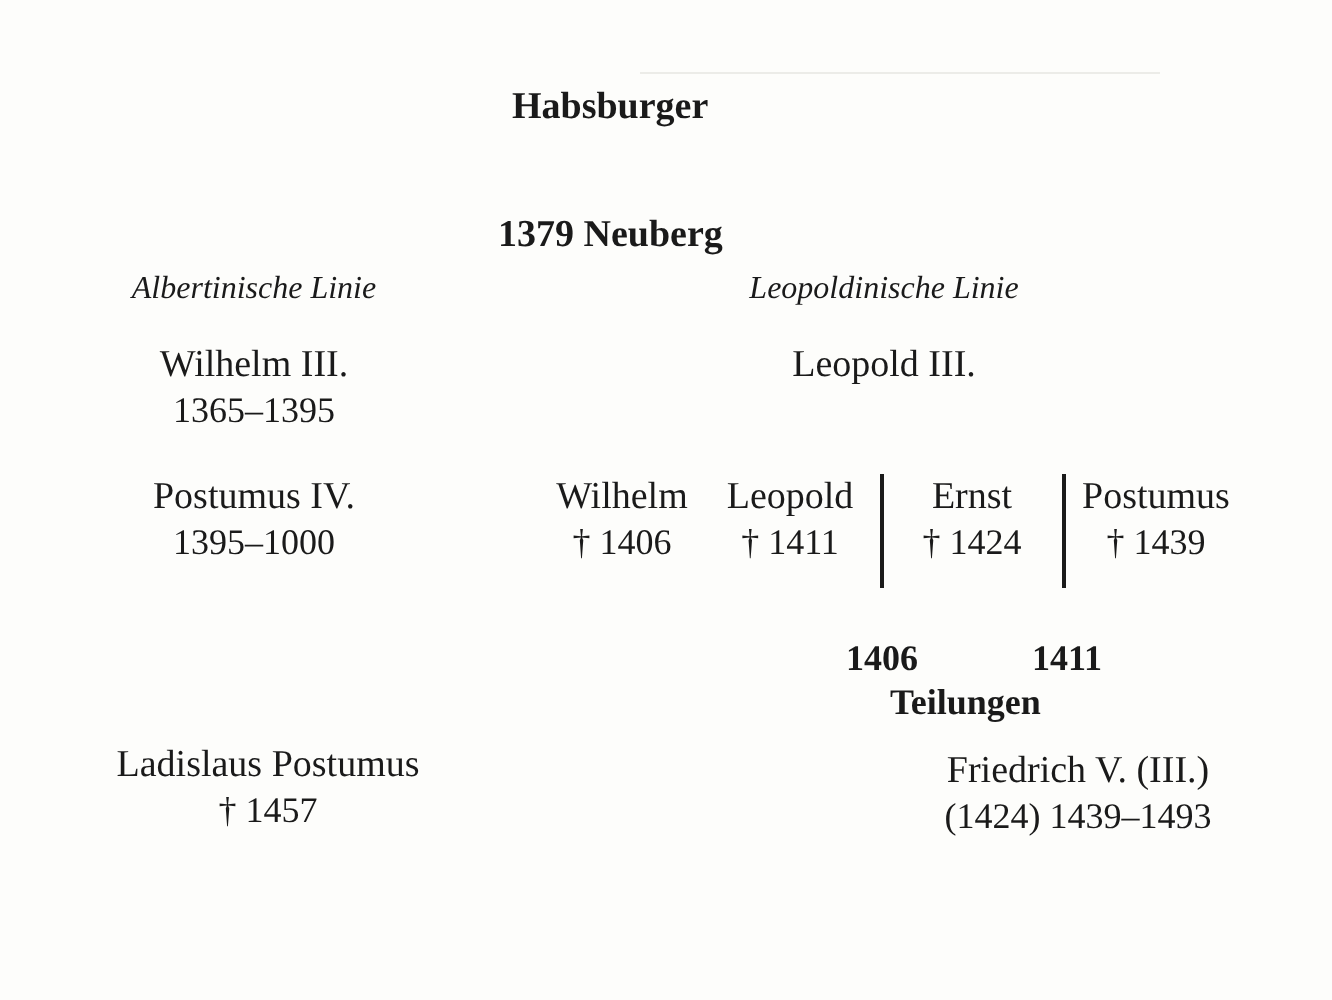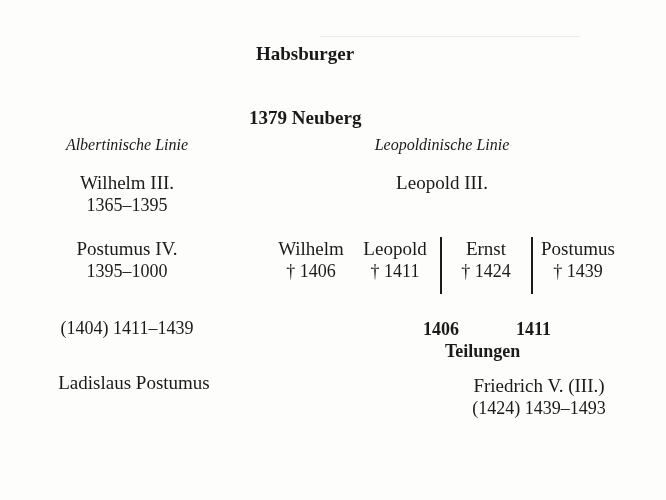--- a/index.html
+++ b/index.html
@@ -55,25 +55,25 @@
   <div class="name">Wilhelm III.</div>
   <div class="date">1365–1395</div>
 </div>
 
 <div class="abs center block" style="left:127px; top:238px;">
   <div class="name">Postumus IV.</div>
   <div class="date">1395–1000</div>
 </div>
 
 <div class="abs center block" style="left:127px; top:317px;">
-  <div class="date">(1404) 1411–1439</div>
 </div>
 
 <div class="abs center block" style="left:134px; top:372px;">
   <div class="name">Ladislaus Postumus</div>
+  <div class="date">† 1457</div>
 </div>
 
 <div class="abs center italic heading" style="left:442px; top:136px;">Leopoldinische Linie</div>
 
 <div class="abs center block" style="left:442px; top:172px;">
   <div class="name">Leopold III.</div>
 </div>
 
 <div class="abs center block" style="left:311px; top:238px;">
   <div class="name">Wilhelm</div>

